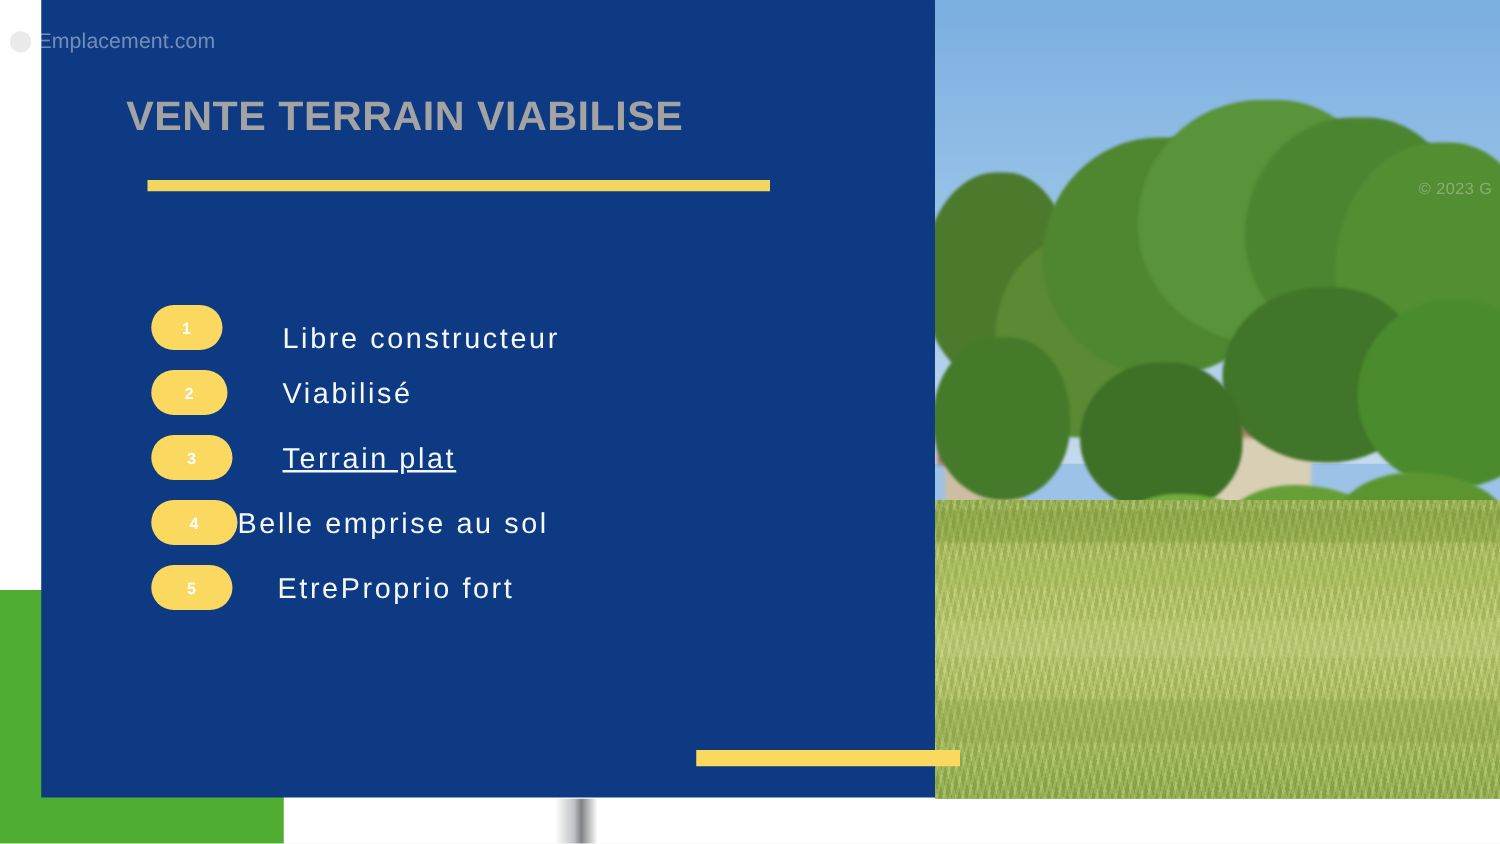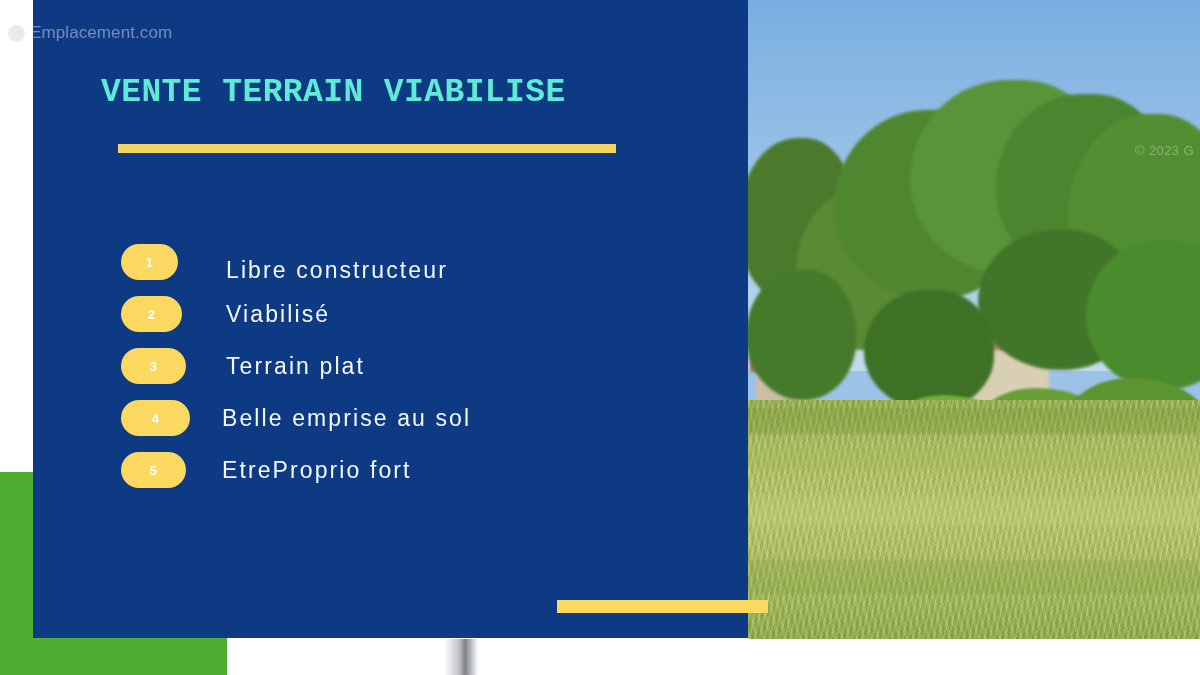--- a/index.html
+++ b/index.html
@@ -148,24 +148,24 @@
     white-space: nowrap;
   }
 
   
   .slide-title {
     position: absolute;
     left: 68px;
     top: 74px;
     font-size: 33px;
     font-weight: bold;
-    color: #5eead4;
+    color: #a3a3a3;
     letter-spacing: 0.4px;
     white-space: nowrap;
-    font-family: Liberation Mono, monospace;
+    font-family: Liberation Sans, sans-serif;
   }
 
   .title-rule {
     position: absolute;
     left: 85px;
     top: 144px;
     width: 498px;
     height: 9px;
     background: #f3d65f;
   }
@@ -203,22 +203,22 @@
   .feature-label {
     margin-left: 0;
     color: #f4f8fb;
     font-size: 23px;
     letter-spacing: 2.1px;
     white-space: nowrap;
     font-family: "Liberation Sans", sans-serif;
   }
   .feature-row:nth-child(1) .feature-label { margin-left: 48px; margin-top: 16px; }
   .feature-row:nth-child(2) .feature-label { margin-left: 44px; }
-  .feature-row:nth-child(3) .feature-label { margin-left: 40px; }
-  .feature-row:nth-child(4) .feature-label { margin-left: 32px; }
+  .feature-row:nth-child(3) .feature-label { margin-left: 40px; text-decoration: underline; }
+  .feature-row:nth-child(4) .feature-label { }
   .feature-row:nth-child(5) .feature-label { margin-left: 36px; }
 
   
   .bottom-rule {
     position: absolute;
     left: 524px;
     top: 600px;
     width: 211px;
     height: 13px;
     background: #fbd95f;

